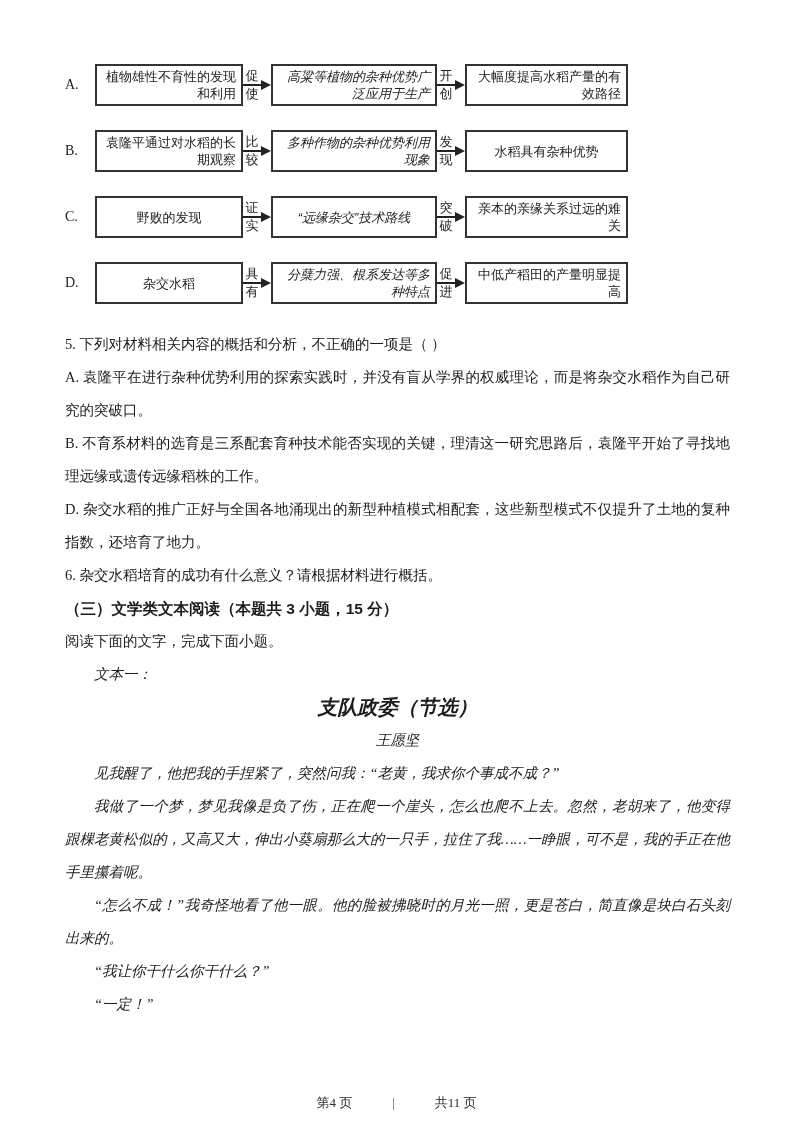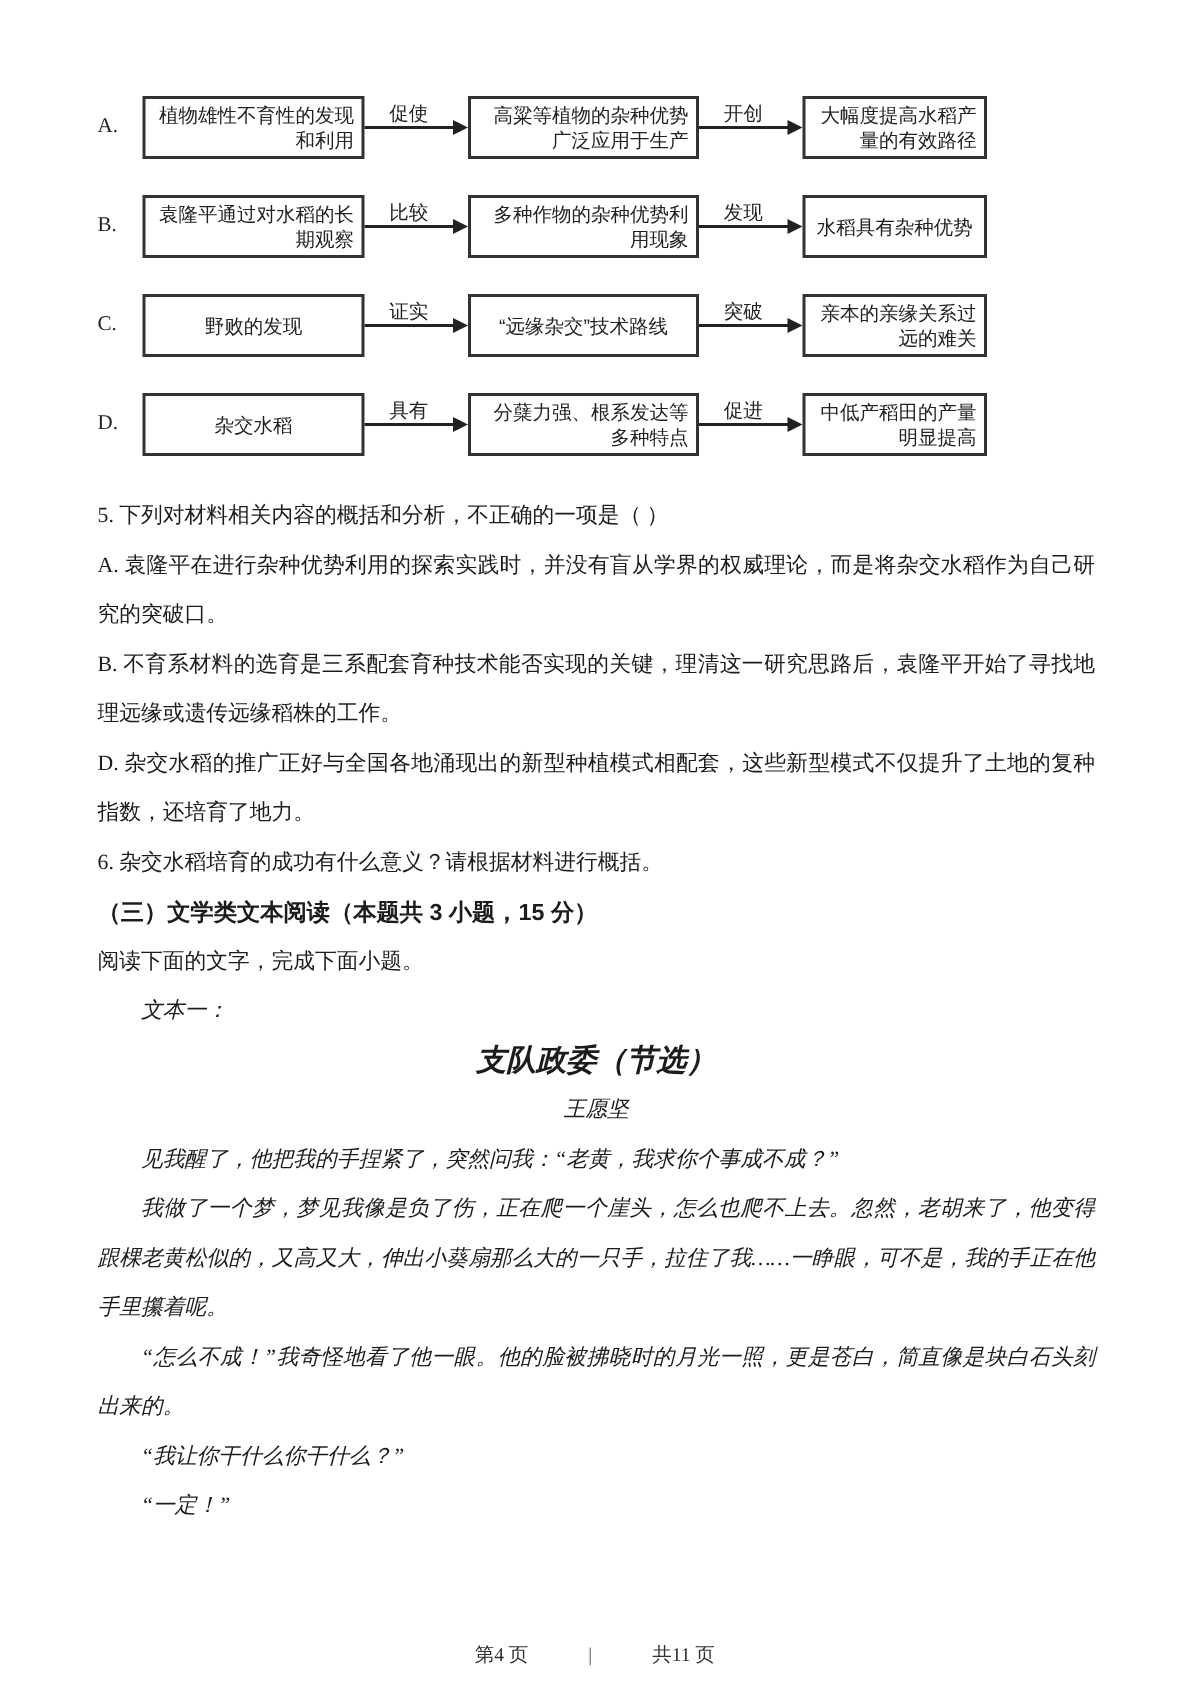--- a/index.html
+++ b/index.html
@@ -29,24 +29,24 @@
     height:42px;box-sizing:border-box;
     display:flex;align-items:center;justify-content:center;
     text-align:right;
     font-family:"Liberation Sans","DejaVu Sans",sans-serif;
     font-size:13px;line-height:17px;
     padding:1px 5px;
     flex-shrink:0;
     color:#222;
   }
   .b1{width:148px;}
-  .b2{width:154px;}
-  .b3{width:123px;}
+  .b2{width:166px;font-style:italic;}
+  .b3{width:163px;}
   .arrow{
-    position:relative;width:69px;height:42px;flex-shrink:0;
+    position:relative;width:28px;height:42px;flex-shrink:0;
   }
   .arrow-label{
     position:absolute;left:0;right:10px;top:3px;
     text-align:center;
     font-family:"Liberation Sans","DejaVu Sans",sans-serif;
     font-size:13px;color:#222;
   }
   .arrow-shaft{
     position:absolute;left:0;right:9px;top:20px;height:2px;background:#222;
   }

